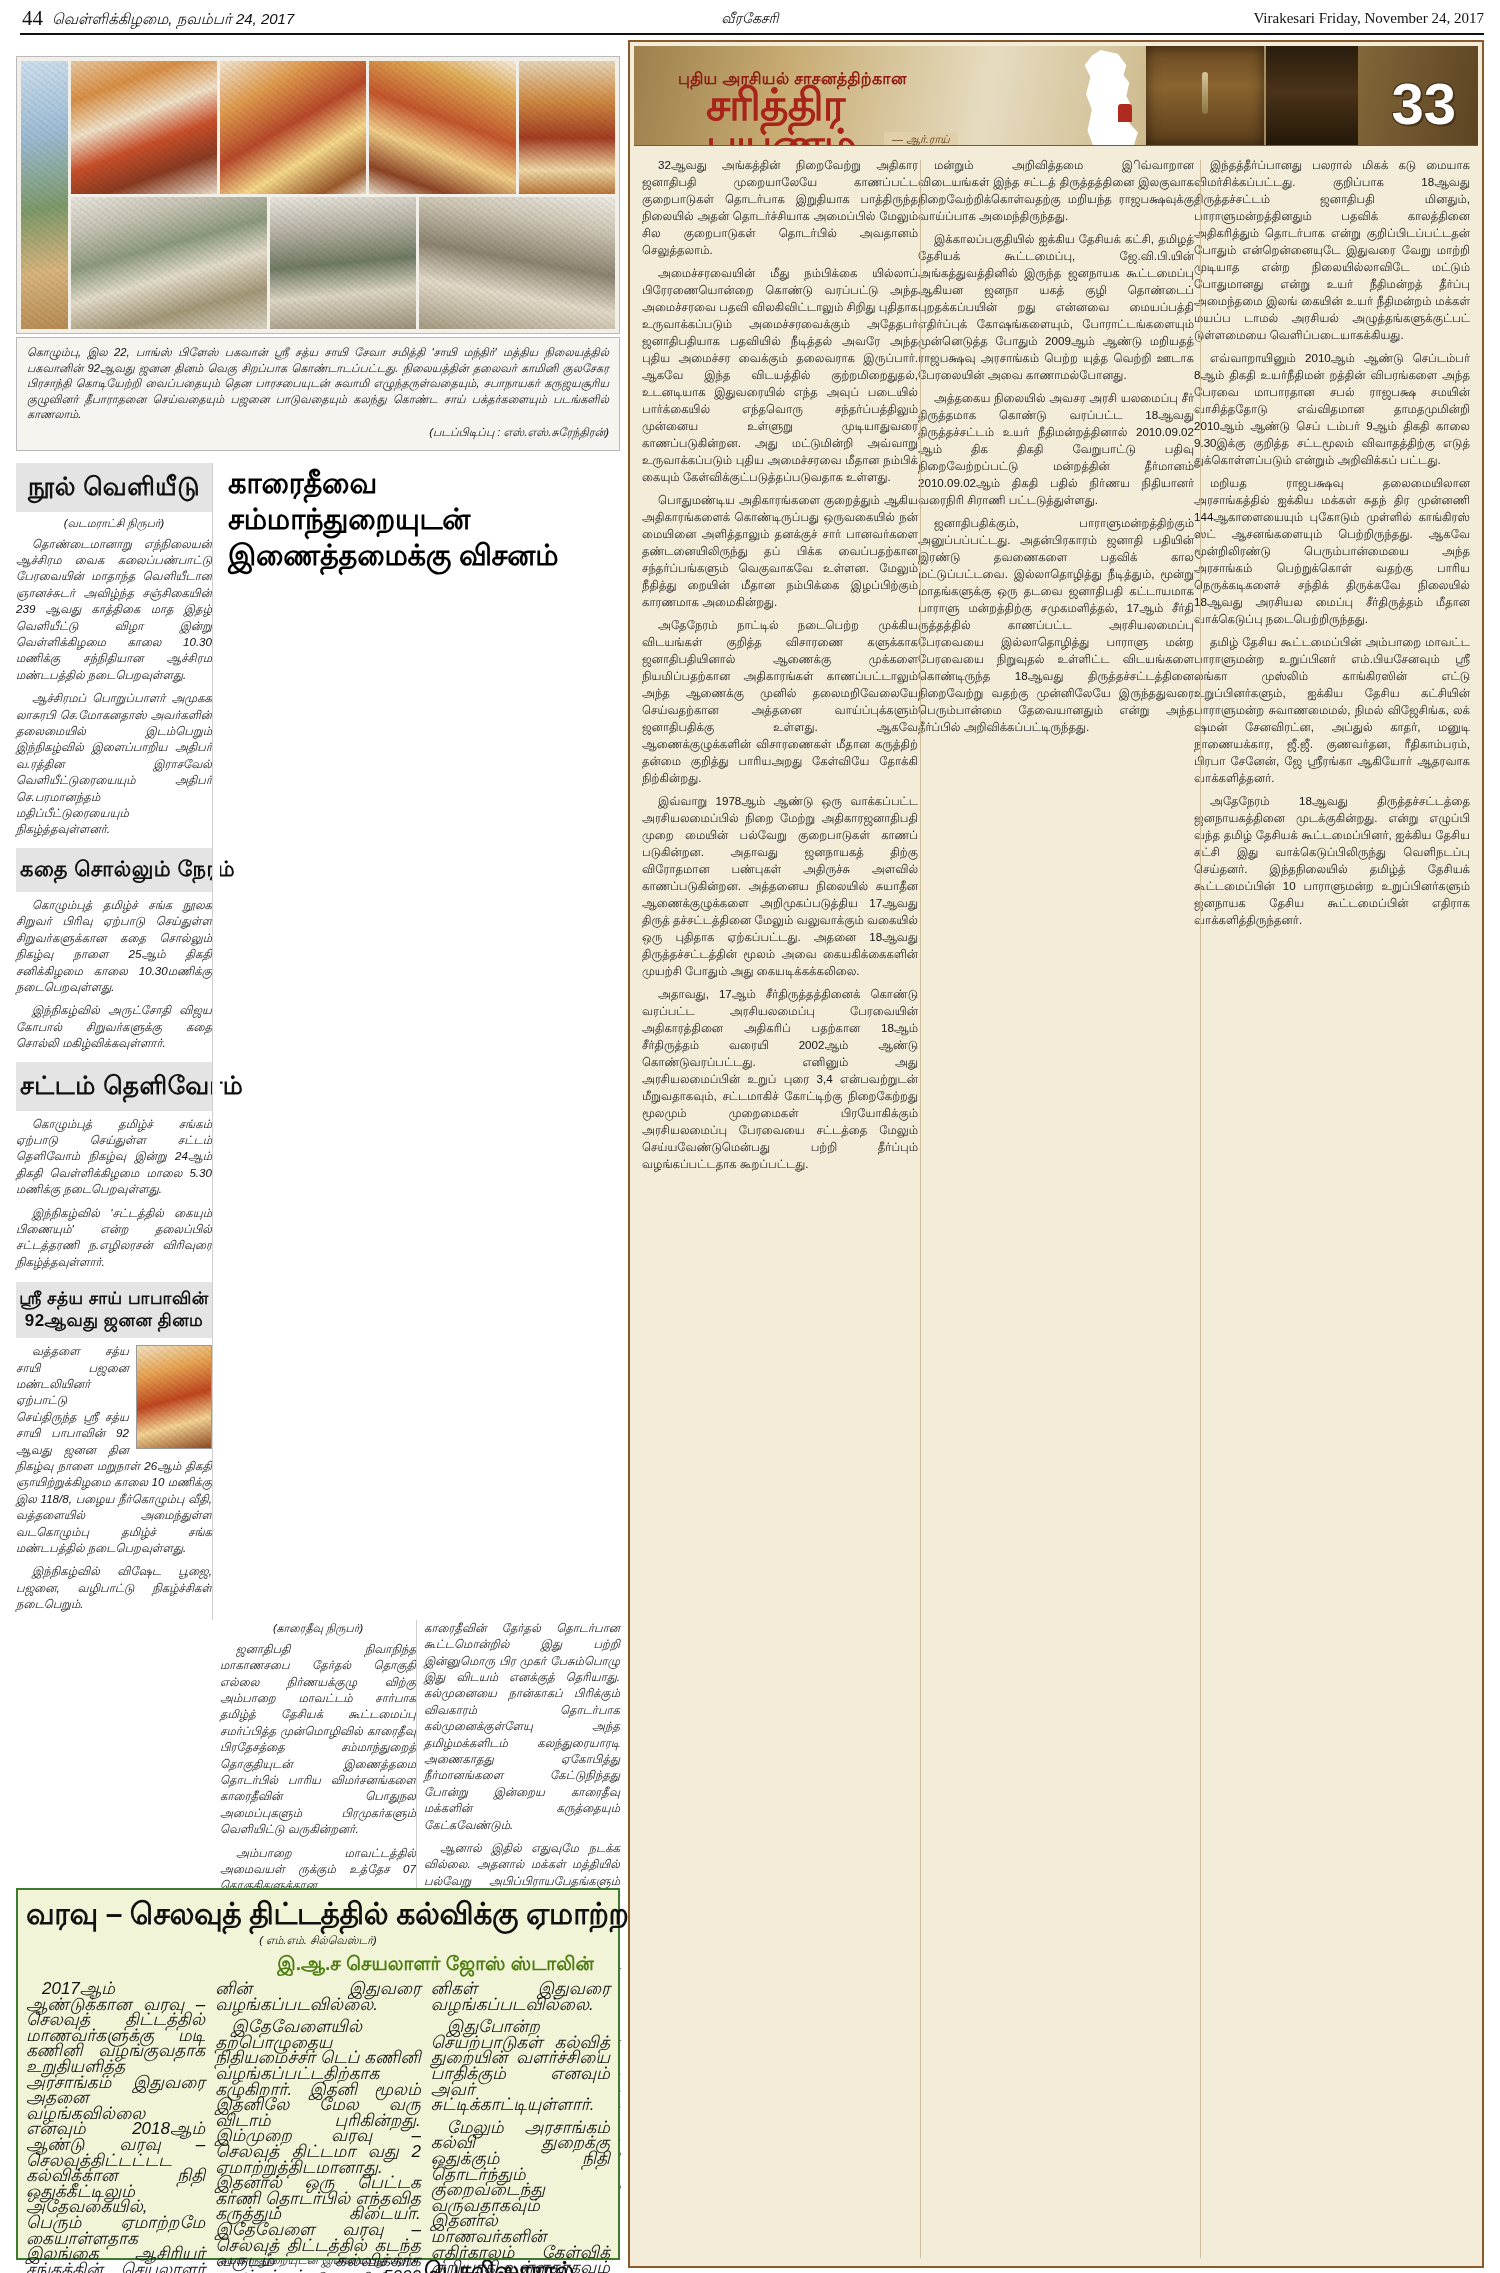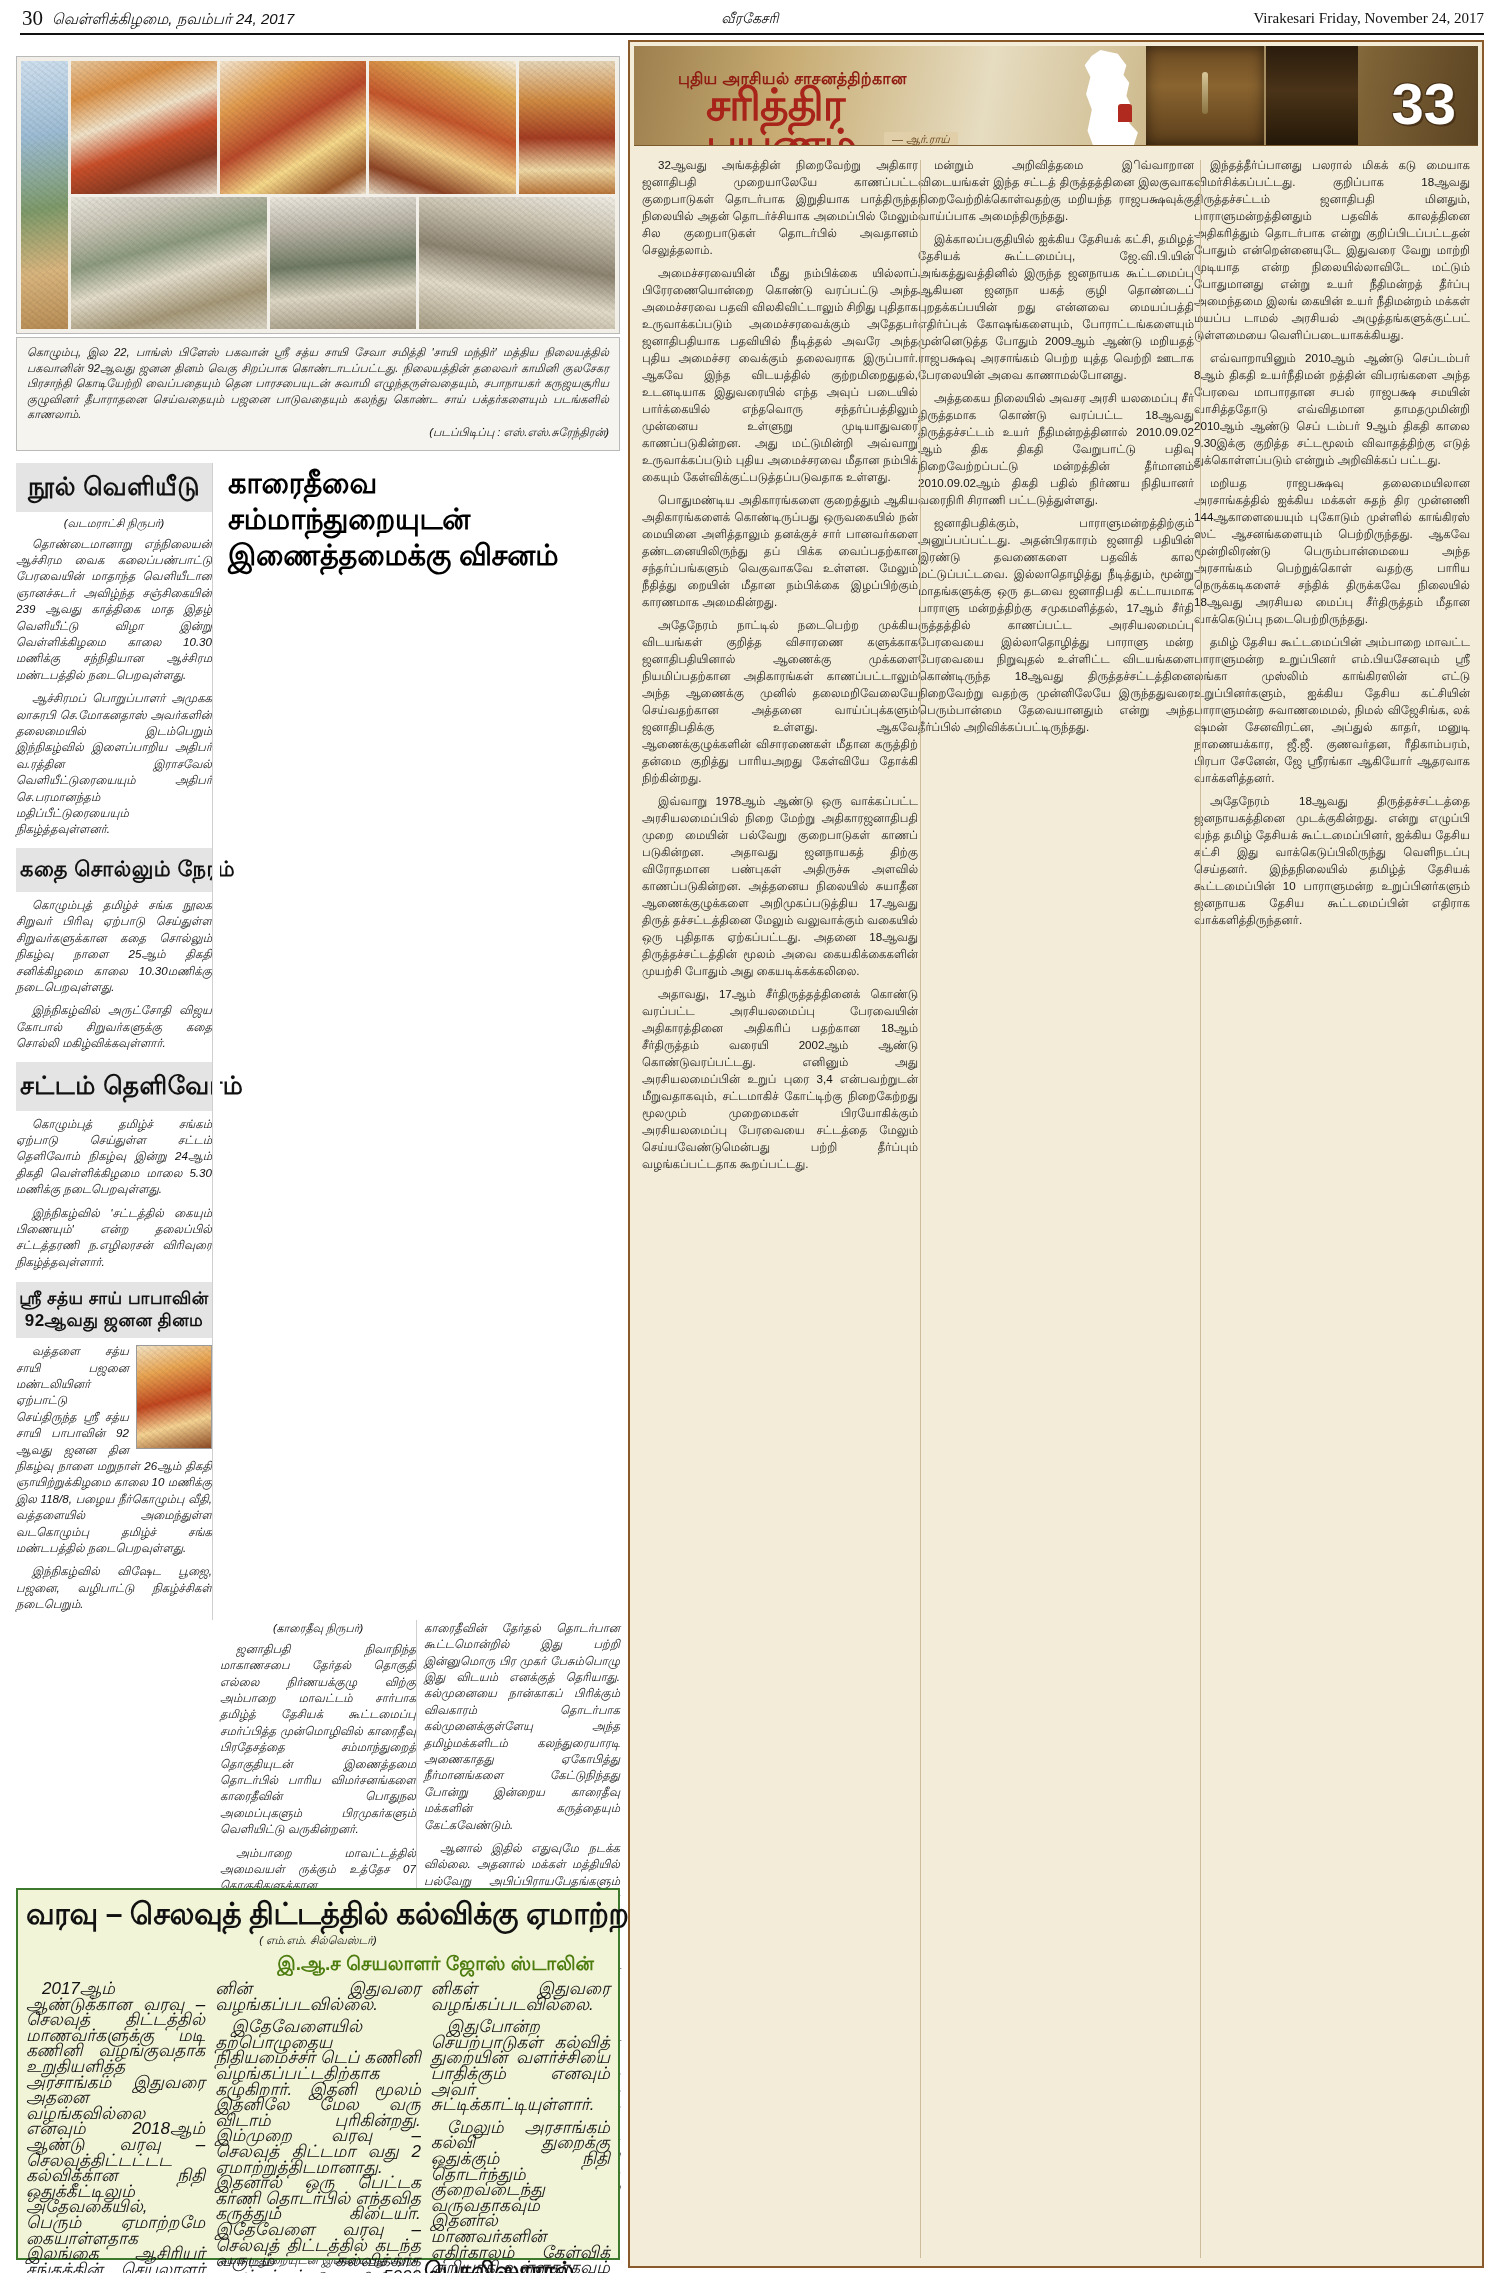--- a/index.html
+++ b/index.html
@@ -231,21 +231,21 @@
   .col-sep { position:absolute; top:118px; bottom:8px; width:1px; background:#cdbd9a; }
   .cs1 { left:290px; }
   .cs2 { left:570px; }
 </style>
 </head>
 <body>
 
 <div class="page">
 
   <div class="masthead">
-    <span class="mh-page-no">30</span>
+    <span class="mh-page-no">44</span>
     <span class="mh-tamil-date">வெள்ளிக்கிழமை, நவம்பர் 24, 2017</span>
     <span class="mh-logo">வீரகேசரி</span>
     <span class="mh-eng-date">Virakesari Friday, November 24, 2017</span>
   </div>
   <div class="mh-rule"></div>
 
   <div class="left-col">
 
     <div class="collage">
       <div class="ph p1">

